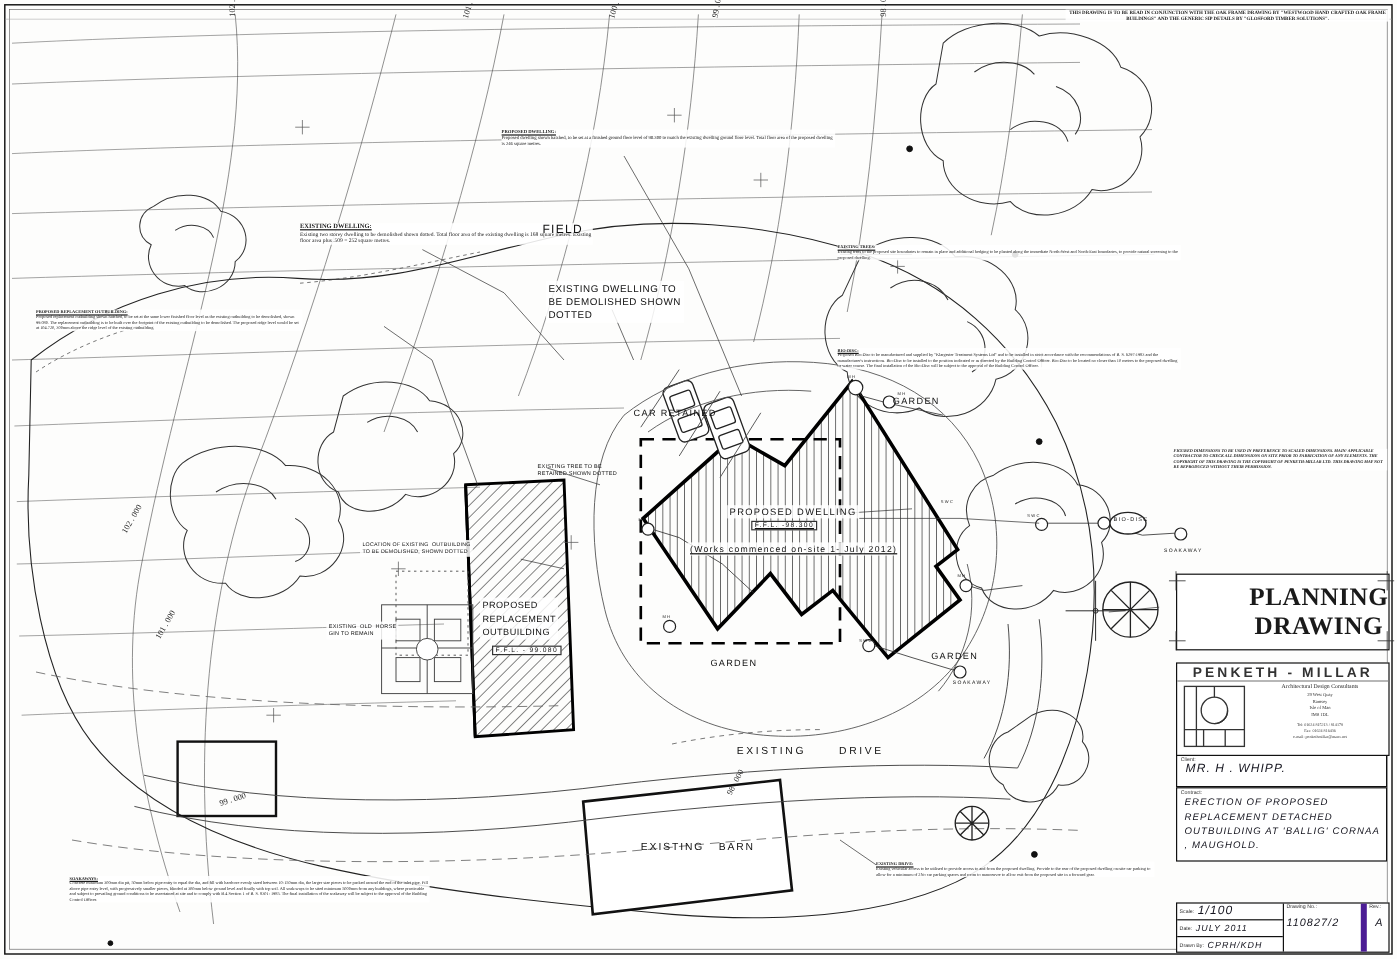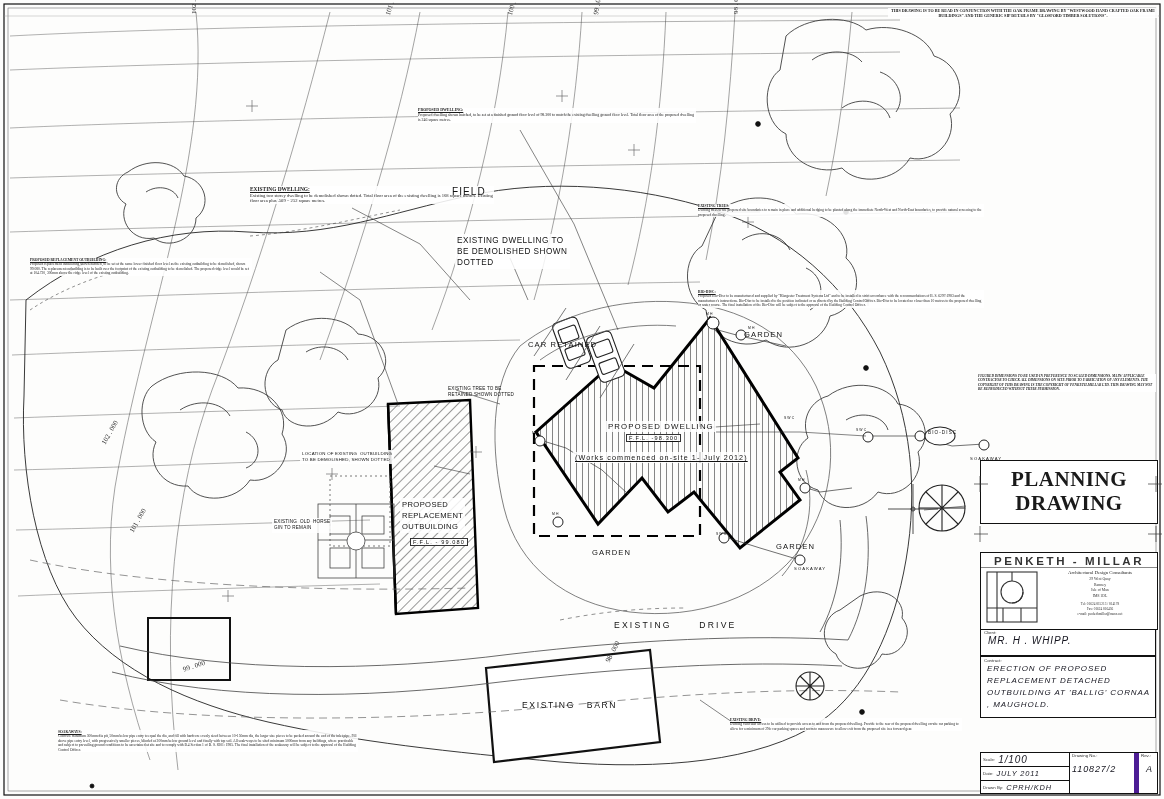--- a/index.html
+++ b/index.html
@@ -315,21 +315,21 @@
   <div class="maplbl box" style="left: 606px; top: 421px; font-size: 7.8px; white-space: pre;">PROPOSED DWELLING</div>
   <div class="maplbl box ul" style="left: 626px; top: 434px; font-size: 5.6px; border: 0.6px solid rgb(51, 51, 51); padding: 0px 2px; white-space: pre;">F.F.L. -98.300</div>
   <div class="maplbl box ul" style="left: 573px; top: 452px; font-size: 7.2px; white-space: pre;">(Works commenced on-site 1- July 2012)</div>
 
   <div class="maplbl" style="left: 744px; top: 330px; font-size: 7.6px; white-space: pre;">GARDEN</div>
   <div class="maplbl" style="left: 592px; top: 548px; font-size: 7.6px; white-space: pre;">GARDEN</div>
   <div class="maplbl" style="left: 776px; top: 542px; font-size: 7.6px; white-space: pre;">GARDEN</div>
 
   <div class="maplbl" style="left: 614px; top: 620px; font-size: 8.6px; letter-spacing: 2.2px; white-space: pre;">EXISTING      DRIVE</div>
 
-  <div class="maplbl" style="left: 522px; top: 700px; font-size: 8.6px; letter-spacing: 1.6px; white-space: pre;">EXISTING   BARN</div>
+  <div class="maplbl" style="left: 534px; top: 700px; font-size: 8.6px; letter-spacing: 1.6px; white-space: pre;">EXISTING   BARN</div>
 
   <div class="maplbl box" style="left: 400px; top: 498px; font-size: 7.6px; line-height: 1.45; letter-spacing: 0.4px; white-space: pre;">PROPOSED
 REPLACEMENT
 OUTBUILDING</div>
   <div class="maplbl box" style="left: 410px; top: 538px; font-size: 5.6px; border: 0.6px solid rgb(51, 51, 51); padding: 0px 2px; white-space: pre;">F.F.L. - 99.080</div>
 
   <div class="maplbl box" style="left: 300px; top: 450px; font-size: 4.4px; line-height: 1.4; letter-spacing: 0.2px; white-space: pre;">LOCATION OF EXISTING  OUTBUILDING
 TO BE DEMOLISHED, SHOWN DOTTED</div>
 
   <div class="maplbl box" style="left: 272px; top: 518px; font-size: 4.6px; line-height: 1.4; letter-spacing: 0.2px; white-space: pre;">EXISTING  OLD  HORSE
@@ -341,21 +341,21 @@
 
   <div class="maplbl" style="left: 706px; top: 312px; font-size: 3.4px; white-space: pre;">MH</div>
   <div class="maplbl" style="left: 748px; top: 326px; font-size: 3.4px; white-space: pre;">MH</div>
   <div class="maplbl" style="left: 532px; top: 431px; font-size: 3.4px; white-space: pre;">MH</div>
   <div class="maplbl" style="left: 552px; top: 512px; font-size: 3.4px; white-space: pre;">MH</div>
   <div class="maplbl" style="left: 798px; top: 478px; font-size: 3.4px; white-space: pre;">MH</div>
   <div class="maplbl" style="left: 784px; top: 416px; font-size: 3.4px; white-space: pre;">SWC</div>
   <div class="maplbl" style="left: 716px; top: 532px; font-size: 3.4px; white-space: pre;">SWC</div>
   <div class="maplbl" style="left: 856px; top: 428px; font-size: 3.4px; white-space: pre;">SWC</div>
 
-  <div class="tb" style="left:980px;top:460px;width:176px;height:62px;display:flex;align-items:center;justify-content:center;">
+  <div class="tb" style="left:980px;top:478px;width:176px;height:62px;display:flex;align-items:center;justify-content:flex-end;">
     <div style="text-align:center;font-family:'Liberation Serif',serif;font-weight:bold;font-size:21px;line-height:1.12;letter-spacing:.5px;">
       <div>PLANNING</div>
       <div>DRAWING</div>
     </div>
   </div>
   <svg class="abs" style="left:974px;top:472px" width="188" height="74">
     <g stroke="#333" stroke-width="0.7">
       <path d="M0 12 h14 M6 4 v16 M174 12 h14 M182 4 v16 M0 62 h14 M6 54 v16 M174 62 h14 M182 54 v16"></path>
     </g>
   </svg>

